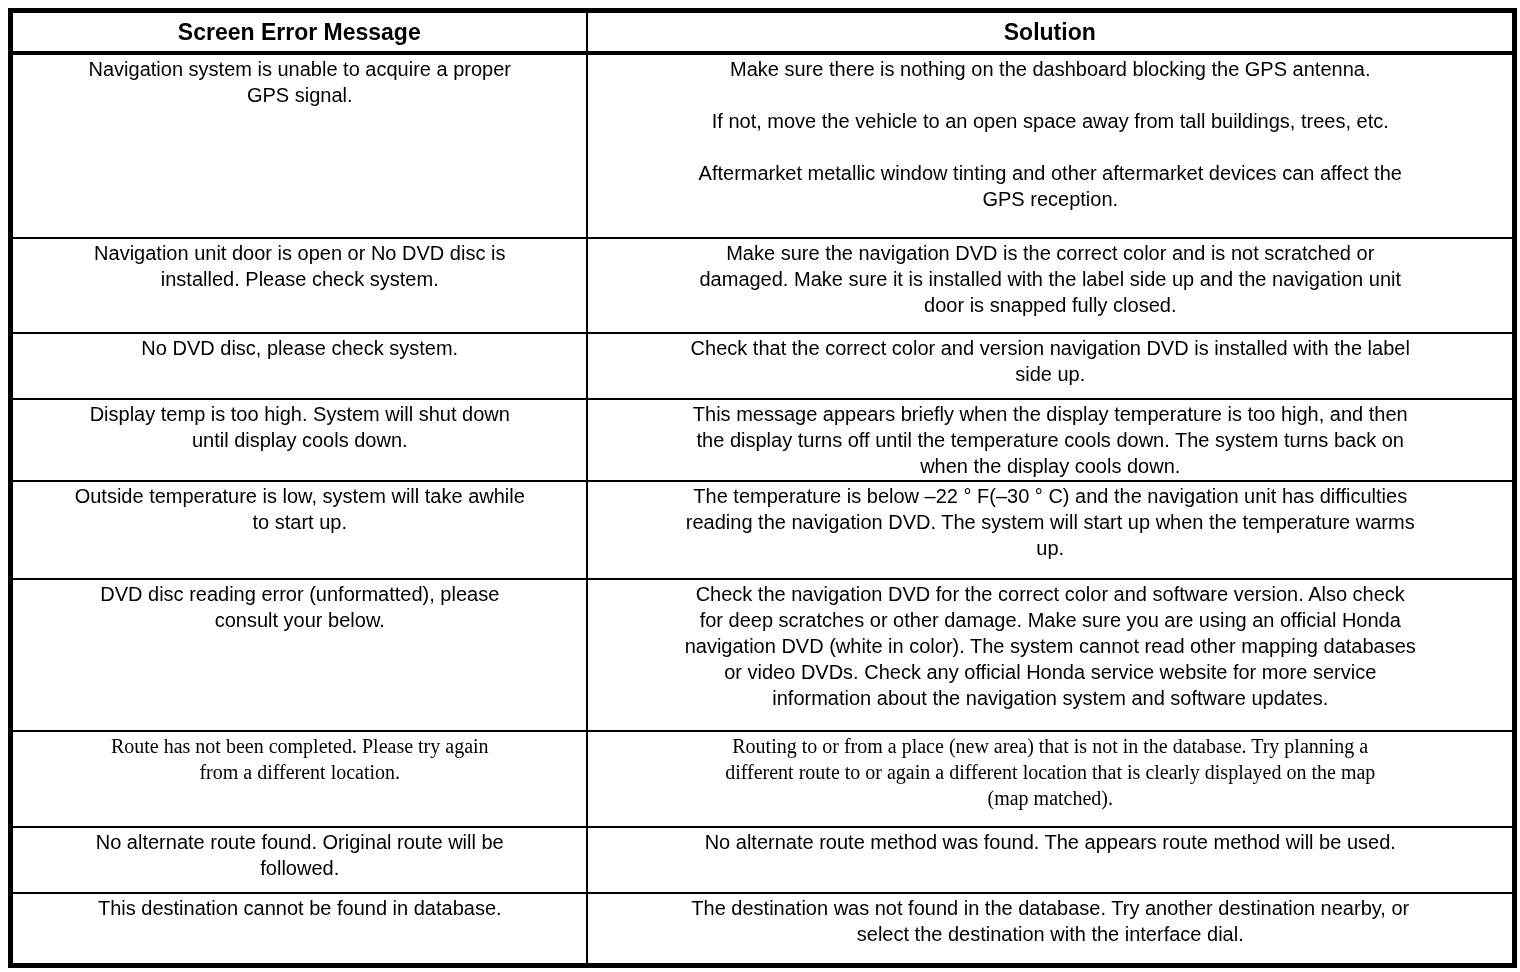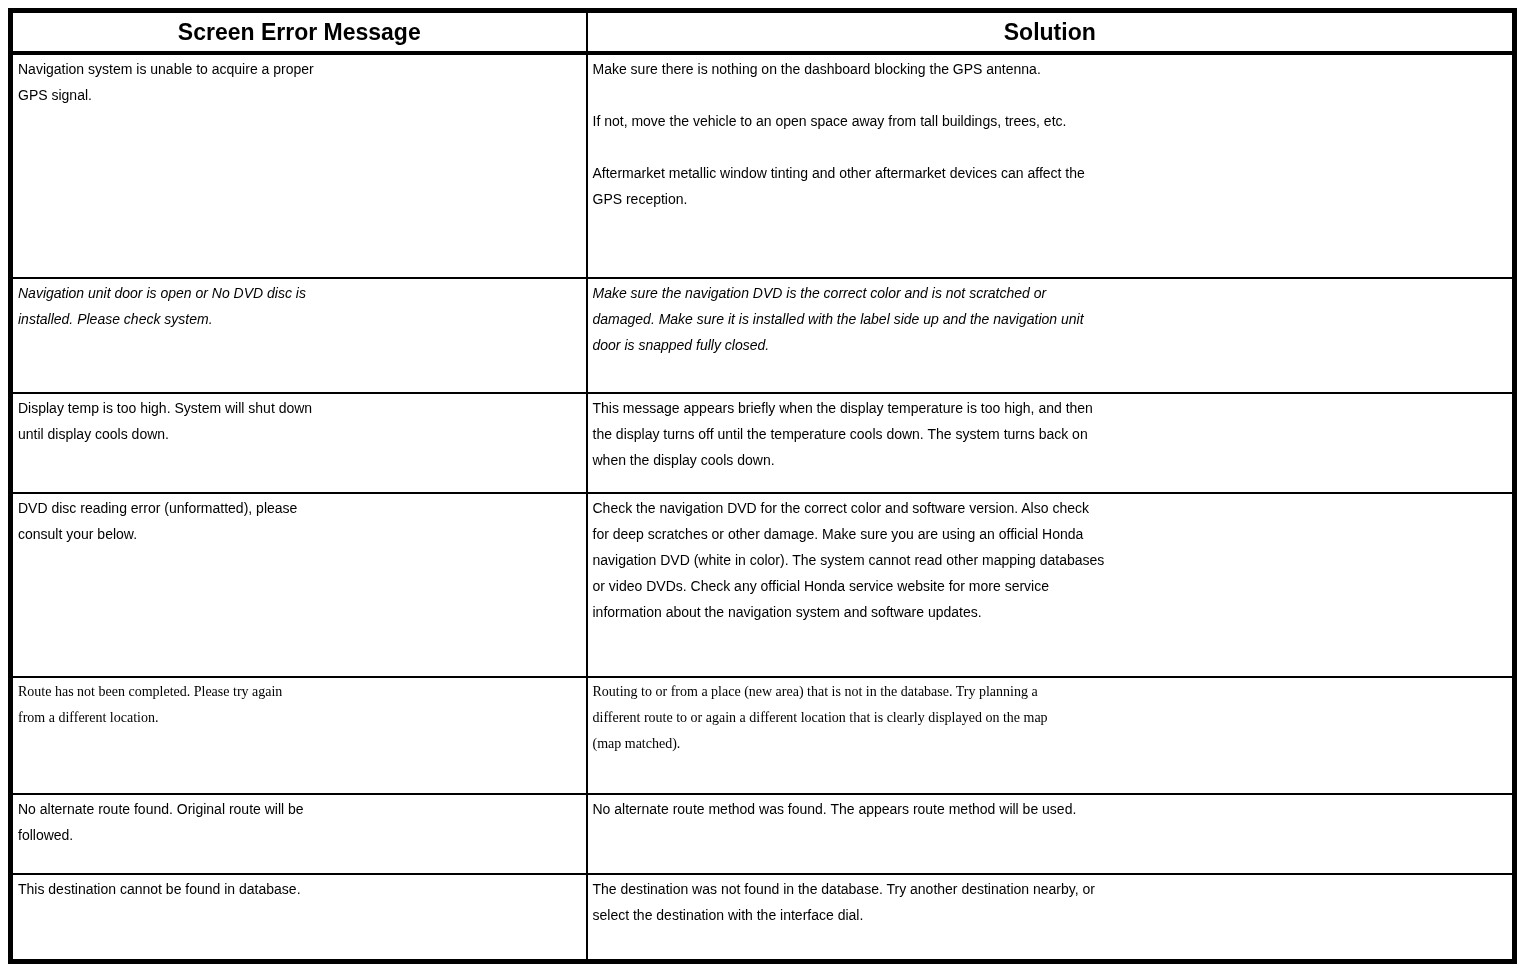--- a/index.html
+++ b/index.html
@@ -36,32 +36,32 @@
     font-size: 23px;
     font-weight: bold;
     text-align: center;
     vertical-align: middle;
     padding: 2px 4px;
     height: 34px;
     overflow: hidden;
     margin-top: 16px;
   }
   table.err-table td {
-    font-size: 14px;
+    font-size: 20px;
     line-height: 26px;
     vertical-align: top;
-    text-align: left;
+    text-align: center;
     padding: 1px 4px 1px 5px;
     white-space: pre-wrap;
     overflow: hidden;
   }
   col.c-error   { width: 576px; }
   col.c-solution{ width: 928px; }
   tr.r1 { height: 185px; }
-  tr.r2 { height: 95px; font-style: italic; }
+  tr.r2 { height: 95px; }
   tr.r3 { height: 66px; }
   tr.r4 { height: 68px; }
   tr.r5 { height: 98px; }
   tr.r6 { height: 152px; }
   tr.r7 { height: 96px; font-family: Liberation Serif, serif; }
   tr.r8 { height: 66px; }
   tr.r9 { height: 72px; }
 </style>
 </head>
 <body>
@@ -89,26 +89,38 @@
 Aftermarket metallic window tinting and other aftermarket devices can affect the
 GPS reception.</td>
       </tr>
       <tr class="r2">
         <td>Navigation unit door is open or No DVD disc is
 installed. Please check system.</td>
         <td>Make sure the navigation DVD is the correct color and is not scratched or
 damaged. Make sure it is installed with the label side up and the navigation unit
 door is snapped fully closed.</td>
       </tr>
+      <tr class="r3">
+        <td>No DVD disc, please check system.</td>
+        <td>Check that the correct color and version navigation DVD is installed with the label
+side up.</td>
+      </tr>
       <tr class="r4">
         <td>Display temp is too high. System will shut down
 until display cools down.</td>
         <td>This message appears briefly when the display temperature is too high, and then
 the display turns off until the temperature cools down. The system turns back on
 when the display cools down.</td>
+      </tr>
+      <tr class="r5">
+        <td>Outside temperature is low, system will take awhile
+to start up.</td>
+        <td>The temperature is below –22 ° F(–30 ° C) and the navigation unit has difficulties
+reading the navigation DVD. The system will start up when the temperature warms
+up.</td>
       </tr>
       <tr class="r6">
         <td>DVD disc reading error (unformatted), please
 consult your below.</td>
         <td>Check the navigation DVD for the correct color and software version. Also check
 for deep scratches or other damage. Make sure you are using an official Honda
 navigation DVD (white in color). The system cannot read other mapping databases
 or video DVDs. Check any official Honda service website for more service
 information about the navigation system and software updates.</td>
       </tr>

